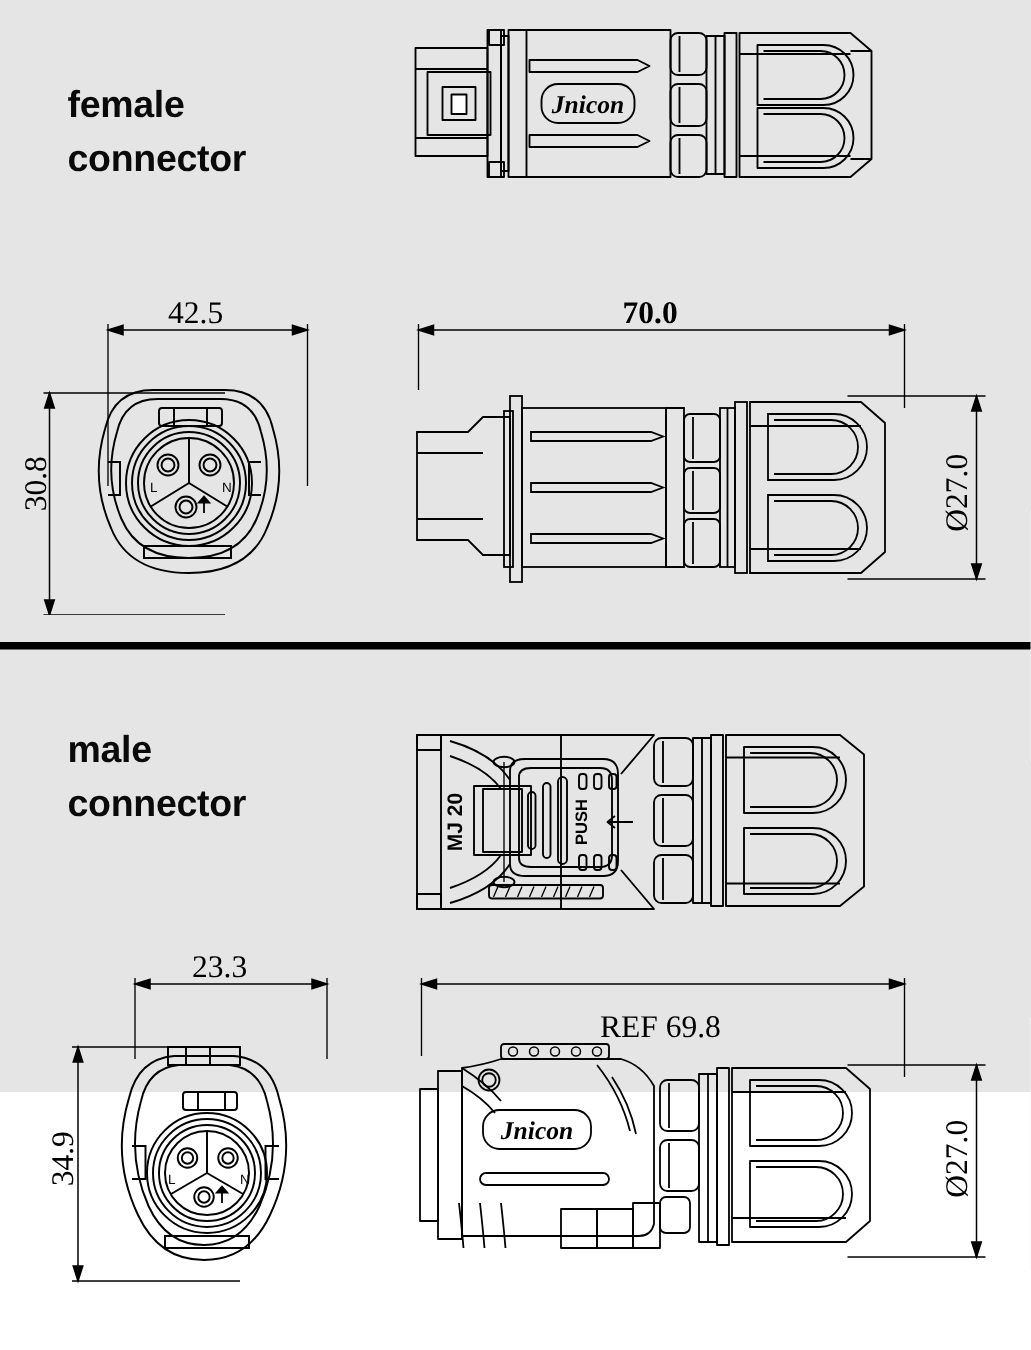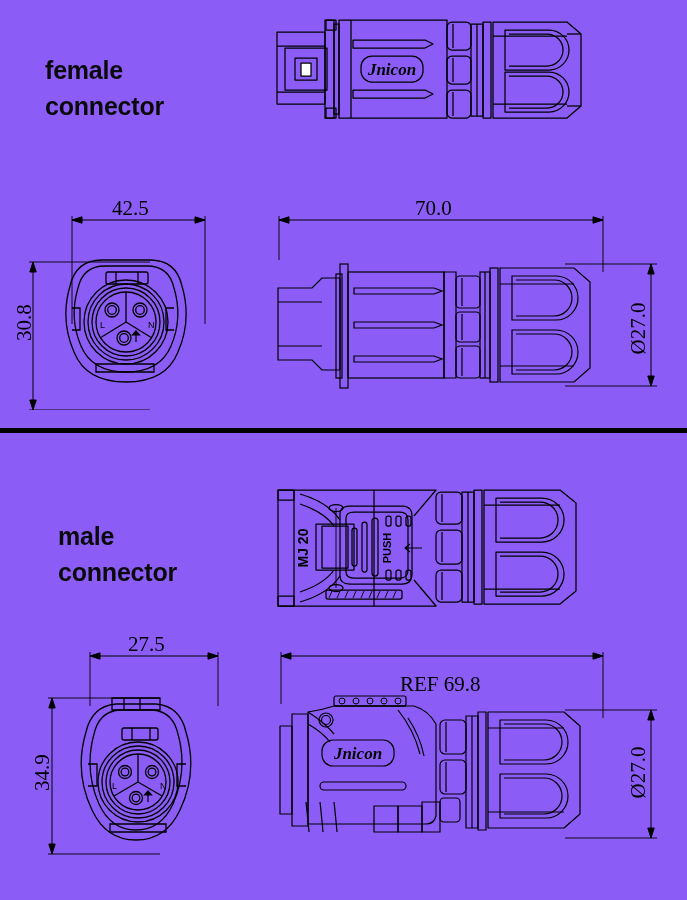--- a/index.html
+++ b/index.html
@@ -1,17 +1,17 @@
 <!DOCTYPE html>
 <html><head>
 <meta charset="utf-8">
 <style>
   html,body{margin:0;padding:0;background:#ffffff;}
   body{width:687px;height:900px;font-family:"Liberation Sans",sans-serif;color:#000;overflow:hidden;}
-  #sheet{position:relative;width:687px;height:900px;background:#8b5cf6;}
+  #sheet{position:relative;width:687px;height:728px;background:#e5e5e5;}
   .label{
     position:absolute;
     font-family:"Liberation Sans",sans-serif;
     font-weight:bold;
     font-size:25px;
     line-height:1.45;
     letter-spacing:-0.2px;
     color:#0a0a0a;
     white-space:pre-line;
   }
@@ -183,21 +183,21 @@
         <line x1="224" y1="34" x2="298" y2="34"></line>
         <line x1="224" y1="116" x2="298" y2="116"></line>
         <path d="M236 26 h44 a17 17 0 0 1 0 44 h-44 z"></path>
         <path d="M236 80 h44 a17 17 0 0 1 0 44 h-44 z"></path>
         <path d="M240 30 h38 a13 13 0 0 1 0 36 h-38"></path>
         <path d="M240 84 h38 a13 13 0 0 1 0 36 h-38"></path>
       </g>
     </svg>
   </div>
 
-  <div class="dim" style="left:415px; top:196px;">70.0</div>
+  <div class="dim" style="left:415px; top:196px;font-weight:bold;">70.0</div>
   <div class="dim vert" style="left:588px; top:316px; width:100px; text-align:center;">Ø27.0</div>
 
   <div class="fig" style="left:265px; top:190px;">
     <svg width="422" height="215" viewBox="0 0 422 215">
       <g stroke="#000" stroke-width="1" fill="#000">
 
         <line x1="14" y1="30" x2="338" y2="30"></line>
         <path d="M14 30 l10 -3.2 v6.4 z"></path>
         <path d="M338 30 l-10 -3.2 v6.4 z"></path>
         <line x1="14" y1="26" x2="14" y2="70" stroke-width="0.9"></line>
@@ -207,21 +207,21 @@
         <path d="M386 74 l-3.2 10 h6.4 z"></path>
         <path d="M386 196 l-3.2 -10 h6.4 z"></path>
         <line x1="300" y1="74" x2="392" y2="74" stroke-width="0.9"></line>
         <line x1="300" y1="196" x2="392" y2="196" stroke-width="0.9"></line>
       </g>
     </svg>
   </div>
 
   <div class="divider" style="left:0px; top:428px; width:687px; height:5px;"></div>
 
-  <div class="label" style="left:58px; top:482px;margin-top:36px;">male
+  <div class="label" style="left:45px; top:482px;">male
 connector</div>
 
   <div class="fig" style="left:270px; top:482px;">
     <svg width="340" height="132" viewBox="0 0 340 132">
       <g fill="none" stroke="#000" stroke-width="1.25" stroke-linejoin="round">
 
         <path d="M8 8 h96 v116 h-96 z"></path>
         <path d="M8 8 h16 v10 h-16 z"></path>
         <path d="M8 114 h16 v10 h-16 z"></path>
         <line x1="24" y1="8" x2="24" y2="124"></line>
@@ -337,21 +337,21 @@
       <g stroke="none" fill="#000" font-family="Liberation Sans, sans-serif" font-size="9">
         <text x="34" y="99">L</text>
         <text x="82" y="99">N</text>
       </g>
       <g stroke="#000" stroke-width="1.2" fill="#000">
         <path d="M70 112 L70 102 M66.5 105 L70 101 L73.5 105 Z"></path>
       </g>
     </svg>
   </div>
 
-  <div class="dim" style="left:128px; top:632px;">27.5</div>
+  <div class="dim" style="left:128px; top:632px;">23.3</div>
   <div class="dim vert" style="left:12px; top:760px; width:60px; text-align:center;">34.9</div>
 
   <div class="fig" style="left:0px; top:626px;">
     <svg width="270" height="250" viewBox="0 0 270 250">
       <g stroke="#000" stroke-width="1" fill="#000">
 
         <line x1="90" y1="30" x2="218" y2="30"></line>
         <path d="M90 30 l10 -3.2 v6.4 z"></path>
         <path d="M218 30 l-10 -3.2 v6.4 z"></path>
         <line x1="90" y1="26" x2="90" y2="80" stroke-width="0.9"></line>

